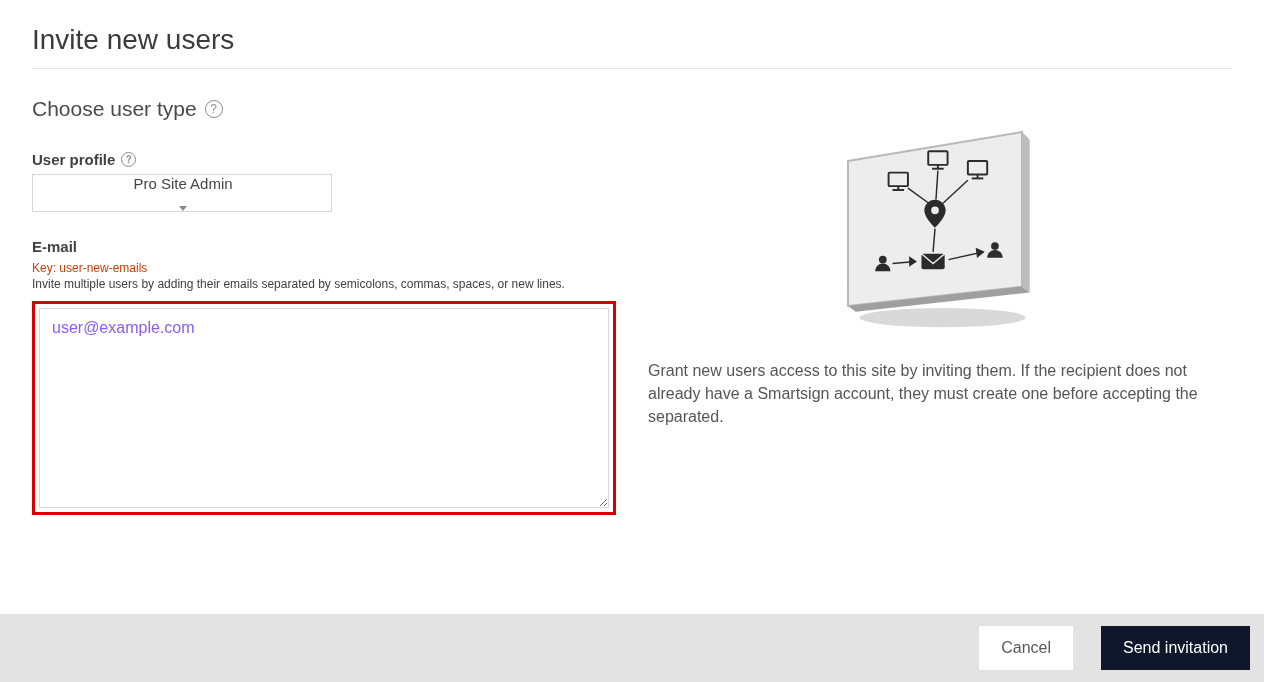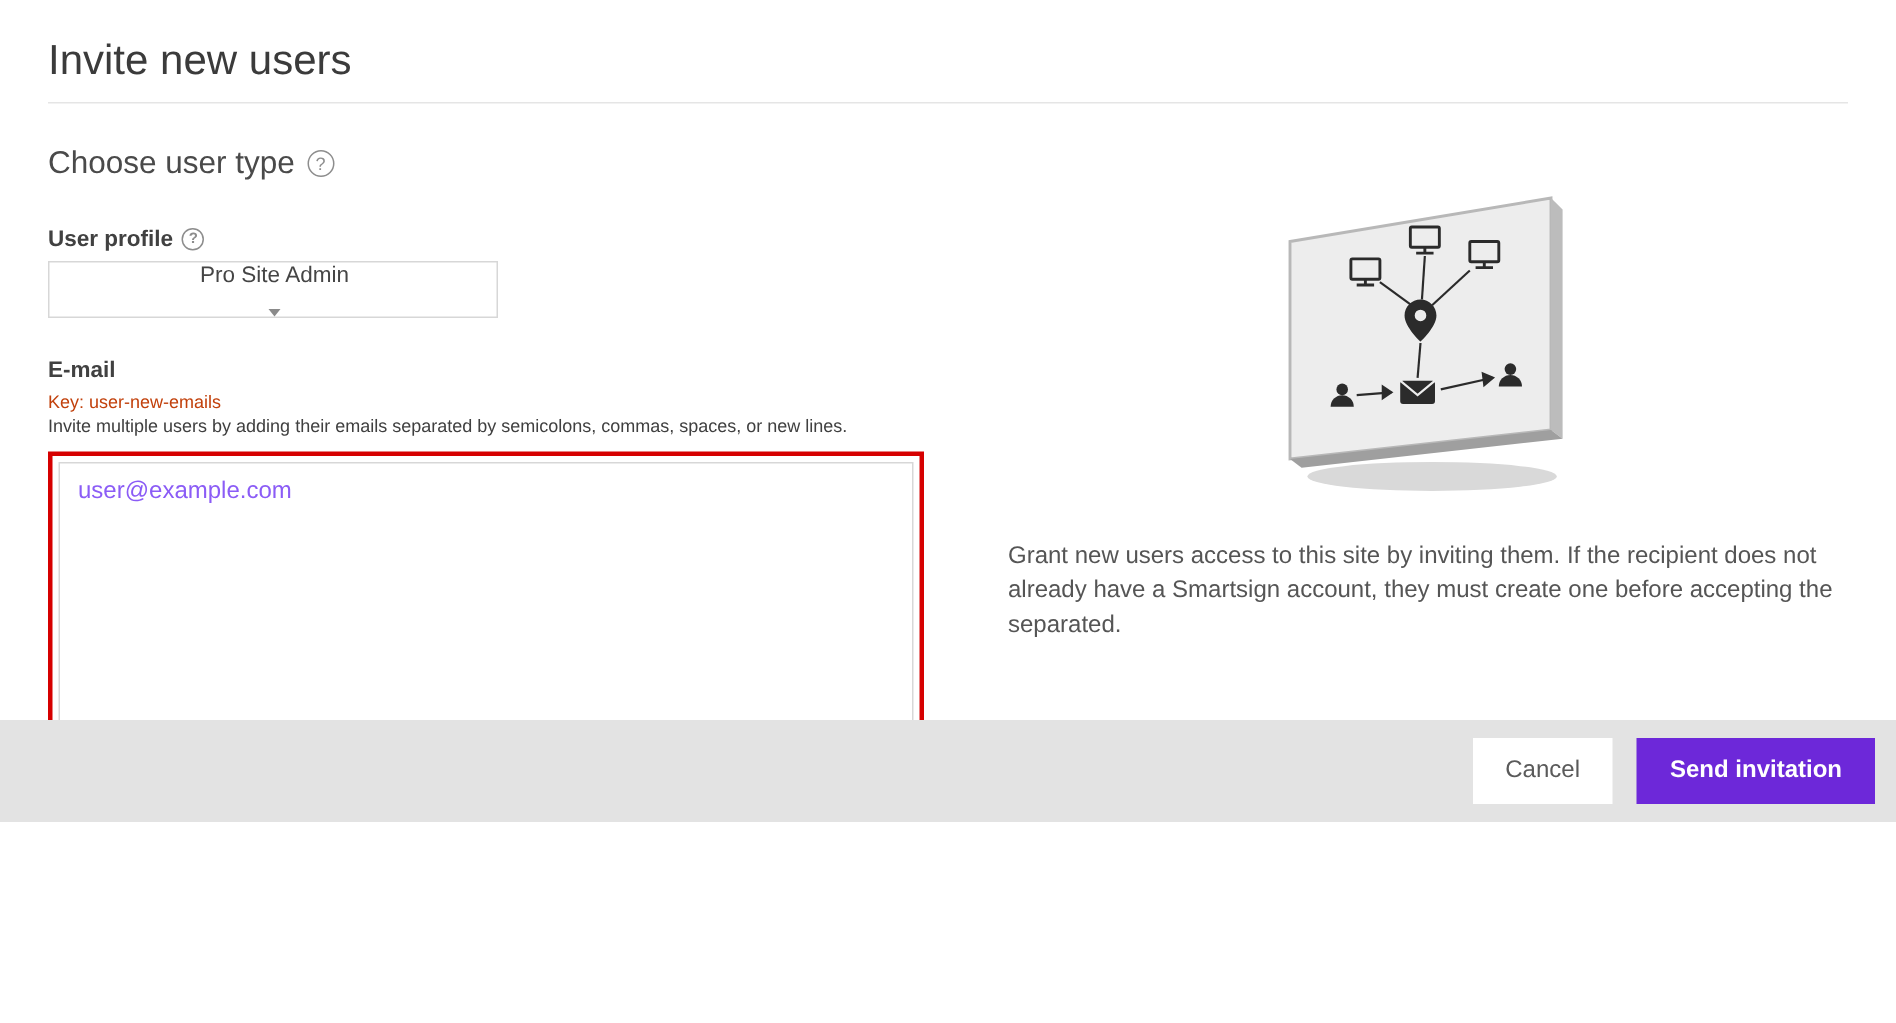--- a/index.html
+++ b/index.html
@@ -7,40 +7,40 @@
     margin: 0; padding: 0;
     width: 1264px; height: 682px;
     font-family: "Segoe UI", Arial, sans-serif;
     background: #ffffff;
     color: #424242;
     overflow: hidden;
   }
   .page {
     position: relative;
     width: 1264px;
-    height: 548px;
+    height: 682px;
   }
   .content {
     padding: 24px 32px 0 32px;
   }
   h1.title {
     font-size: 28px;
     font-weight: 400;
     color: #3b3b3b;
     margin: 0 0 12px 0;
   }
   .hr {
     height: 1px;
     background: #e5e5e5;
     width: 100%;
     margin-bottom: 28px;
   }
   .columns {
     display: flex;
-    gap: 40px;
+    gap: 16px;
   }
   .left-col {
     width: 600px;
     flex: none;
   }
   .right-col {
     flex: 1;
     padding-right: 10px;
   }
   .subheading {
@@ -141,38 +141,37 @@
 
   .footer {
     position: absolute;
     left: 0; right: 0; bottom: 0;
     height: 68px;
     background: #e3e3e3;
     display: flex;
     justify-content: flex-end;
     align-items: center;
     padding: 0 14px;
-    gap: 16px;
+    gap: 28px;
   }
   .btn {
     height: 44px;
     padding: 0 22px;
     font-size: 16px;
     border: none;
     cursor: pointer;
     font-family: inherit;
   }
   .btn-secondary {
     background: #ffffff;
     color: #5a5a5a;
   }
   .btn-primary {
-    background: #6d28d9;
+    background: #0f172a;
     color: #ffffff;
-    font-weight: bold;
   }
 </style>
 </head>
 <body>
 
 <div class="page">
   <div class="content">
     <h1 class="title">Invite new users</h1>
     <div class="hr"></div>
 

